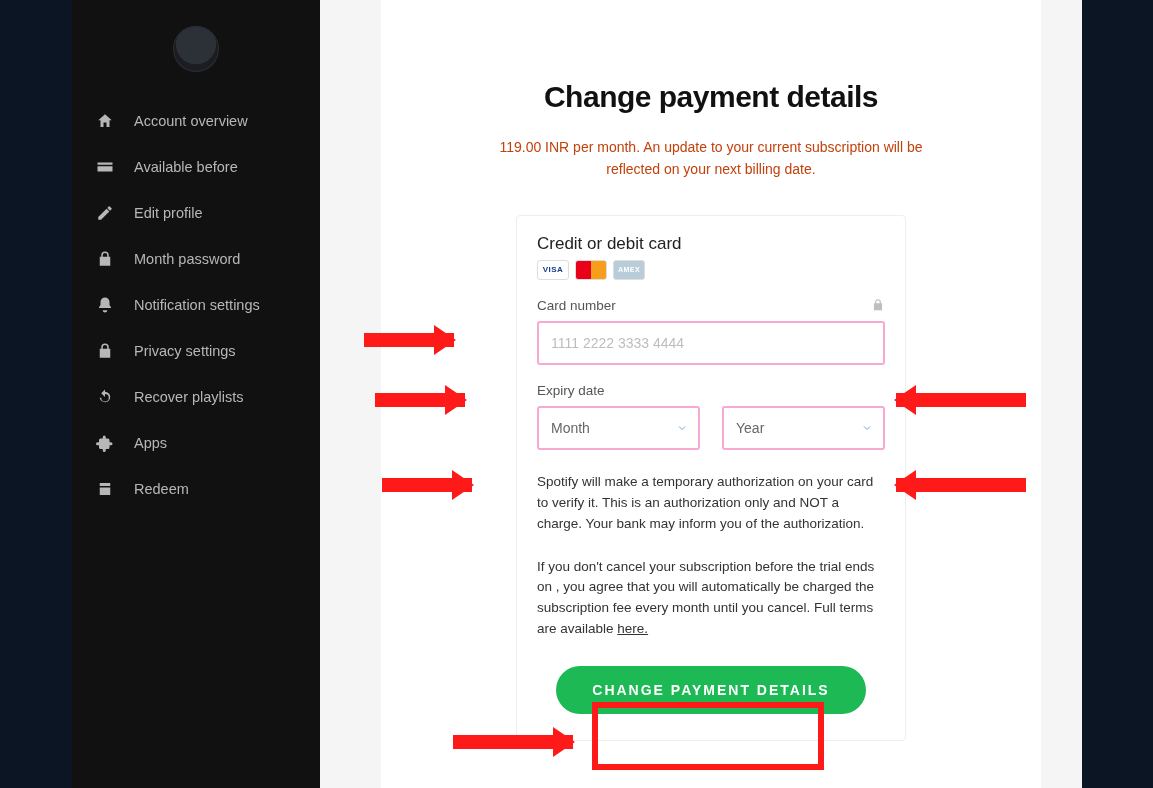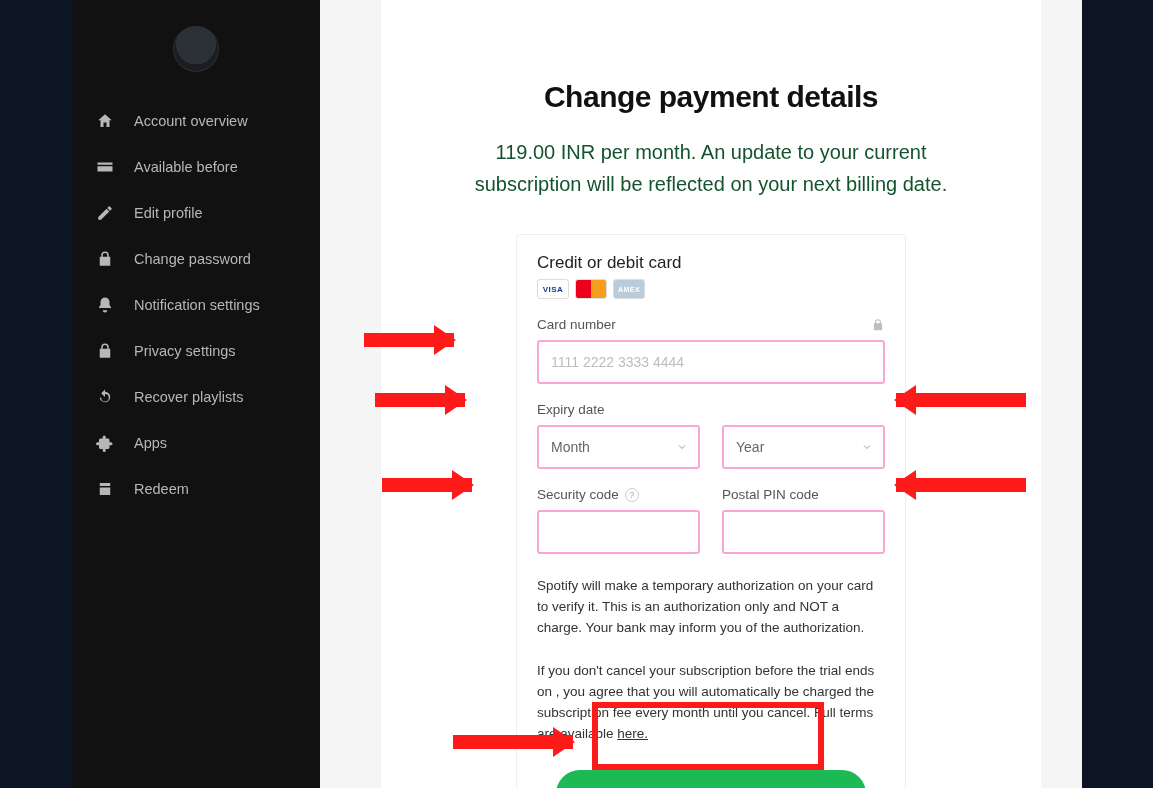--- a/index.html
+++ b/index.html
@@ -33,21 +33,21 @@
   .nav-item .ic { width:18px; height:18px; display:flex; align-items:center; justify-content:center; flex-shrink:0; }
   .nav-item svg { width:18px; height:18px; fill:#b7b7b7; }
 
   
   .main { flex:1; background:#f5f5f5; position:relative; height:100%; overflow:hidden; }
   .card {
     position:absolute; left:61px; top:0; width:660px; min-height:790px;
     background:#ffffff; padding:80px 50px 30px;
   }
   .title { font-size:30px; font-weight:800; text-align:center; color:#111; letter-spacing:-0.5px; }
-  .subtitle { text-align:center; color:#14532d; font-size:20px; margin-top:22px; line-height:1.6; padding:0 40px; }
+  .subtitle { text-align:center; color:#c2410c; font-size:14px; margin-top:22px; line-height:1.6; padding:0 40px; }
 
   .form-box {
     margin:34px auto 0; width:390px; border:1px solid #eee; border-radius:4px;
     padding:18px 20px 26px;
   }
   .section-label { font-size:17px; color:#222; margin-bottom:6px; }
   .brand-row { display:flex; gap:6px; margin-bottom:18px; }
   .brand {
     width:32px; height:20px; border:1px solid #ddd; border-radius:3px; font-size:8px;
     display:flex; align-items:center; justify-content:center; font-weight:700; letter-spacing:0.5px;
@@ -144,21 +144,21 @@
           </span>
         <span>Edit profile</span>
       </div>
 
       <div class="nav-item">
         <span class="ic">
             <svg viewBox="0 0 24 24">
               <path d="M17 9V7a5 5 0 10-10 0v2H5v12h14V9zm-8 0V7a3 3 0 016 0v2z"></path>
             </svg>
           </span>
-        <span>Change password</span>
+        <span>Month password</span>
       </div>
 
       <div class="nav-item">
         <span class="ic">
             <svg viewBox="0 0 24 24">
               <path d="M12 2a6 6 0 00-6 6v4l-2 3v1h16v-1l-2-3V8a6 6 0 00-6-6zm0 20a3 3 0 003-3H9a3 3 0 003 3z"></path>
             </svg>
           </span>
         <span>Notification settings</span>
       </div>
@@ -239,33 +239,20 @@
           <div class="select-wrap">
             <select class="tselect">
               <option>Year</option>
             </select>
             <svg class="chev" viewBox="0 0 24 24">
                 <polyline points="6 9 12 15 18 9"></polyline>
               </svg>
           </div>
         </div>
 
-        <div class="row2">
-          <div class="col">
-            <div class="field-label">
-              <span>Security code</span>
-              <span class="help-ic">?</span>
-            </div>
-            <input class="tinput" type="text" style="">
-          </div>
-          <div class="col">
-            <div class="field-label">Postal PIN code</div>
-            <input class="tinput" type="text" style="">
-          </div>
-        </div>
 
         <p class="disclaimer">Spotify will make a temporary authorization on your card to verify it. This is an authorization only and NOT a charge. Your bank may inform you of the authorization.</p>
         <p class="disclaimer">
           <span>If you don't cancel your subscription before the trial ends on , you agree that you will automatically be charged the subscription fee every month until you cancel. Full terms are available </span><a href="#">here.</a>
         </p>
 
         <div class="cta-wrap">
           <button class="cta">CHANGE PAYMENT DETAILS</button>
         </div>
       </div>

